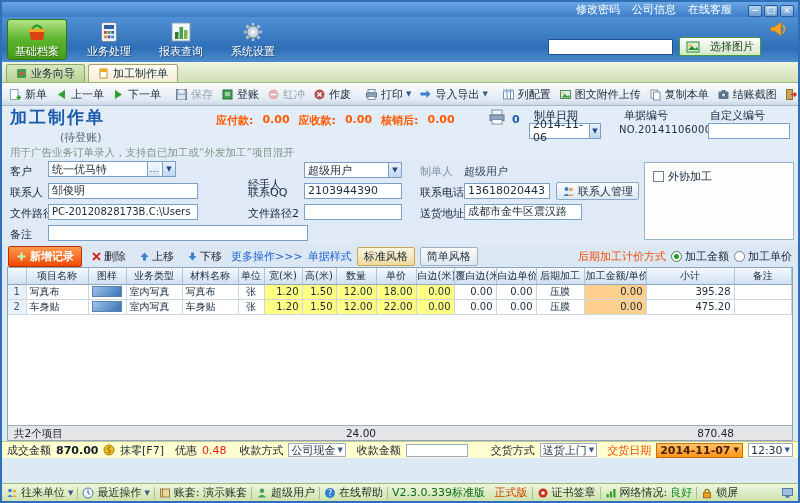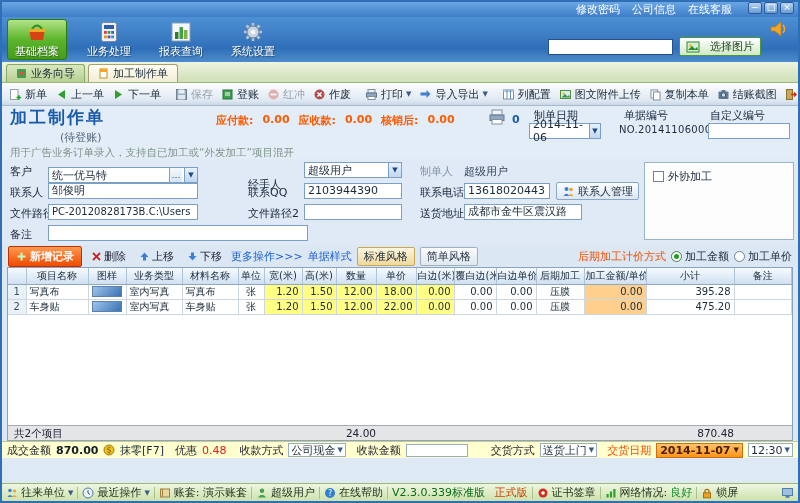--- a/index.html
+++ b/index.html
@@ -1,21 +1,21 @@
 <!DOCTYPE html>
 <html><head>
 <meta charset="utf-8">
 <style>
 *{margin:0;padding:0;box-sizing:border-box}
 html,body{width:800px;height:503px}
 body{font-family:"DejaVu Sans","Liberation Sans",sans-serif;font-size:11px;color:#1a2a3a;background:#b8c8d8}
 .window{width:800px;height:503px;display:flex;flex-direction:column;background:#dde9f5;border:2px solid #2f6fb8;overflow:hidden}
 
 
-.titlebar{height:15px;background:linear-gradient(180deg,#6aa6e4,#3e7ec8);display:flex;align-items:flex-start;justify-content:flex-end;gap:12px;padding:0 4px;color:#fff;flex:0 0 auto}
+.titlebar{height:15px;background:linear-gradient(180deg,#6aa6e4,#3e7ec8);display:flex;align-items:flex-end;justify-content:flex-end;gap:12px;padding:0 4px;color:#fff;flex:0 0 auto}
 .tlink{cursor:pointer}
 .winbtns{display:flex;gap:2px;margin-left:4px}
 .winbtn{width:14px;height:12px;background:linear-gradient(#b8d4f0,#6a9cd4);border:1px solid #2a5a9a;border-radius:2px;color:#fff;font-size:9px;line-height:9px;text-align:center;cursor:pointer}
 
 
 .navrow{height:45px;background:linear-gradient(180deg,#4e90d4,#2f6fb8 70%,#4c8ccc);display:flex;align-items:center;padding:0 5px;flex:0 0 auto}
 .nav-item{width:60px;height:41px;display:flex;flex-direction:column;align-items:center;justify-content:center;gap:1px;color:#fff;text-shadow:1px 1px 1px rgba(0,0,0,.45);cursor:pointer;border-radius:3px;margin-right:12px}
 .nav-item.active{background:linear-gradient(180deg,#b2e487,#5cb52c 50%,#459c1c);border:1px solid #2d7a10}
 .nav-spacer{flex:1}
 .top-input{width:125px;height:16px;border:1px solid #24508c;align-self:flex-end;margin-bottom:7px;font-size:11px;padding:0 2px}
@@ -343,21 +343,21 @@
       <span>2014-11-06</span>
         <span class="arr">▼</span>
     </div>
     <div class="docno">NO.201411060001</div>
     <div class="fld" style="left:706px;top:17px;width:82px;position:absolute"></div>
   </div>
   <div class="desc">用于广告业务订单录入，支持自已加工或“外发加工”项目混开</div>
 
   <div class="form-panel">
     <span class="flbl" style="left:8px;top:5px">客户</span>
-    <div class="combo fcombo" style="left:46px;top:8px;width:150px">
+    <div class="combo fcombo" style="left:46px;top:2px;width:128px">
       <span>统一优马特</span>
       <span class="dots" style="margin-left:auto">…</span>
       <span class="arr" style="margin-left:0">▼</span>
     </div>
     <span class="flbl" style="left:246px;top:18px">经手人</span>
     <div class="combo fcombo" style="left:302px;top:3px;width:98px">
       <span>超级用户</span>
         <span class="arr">▼</span>
     </div>
     <span class="flbl maker-lbl" style="left:418px;top:5px">制单人</span>

